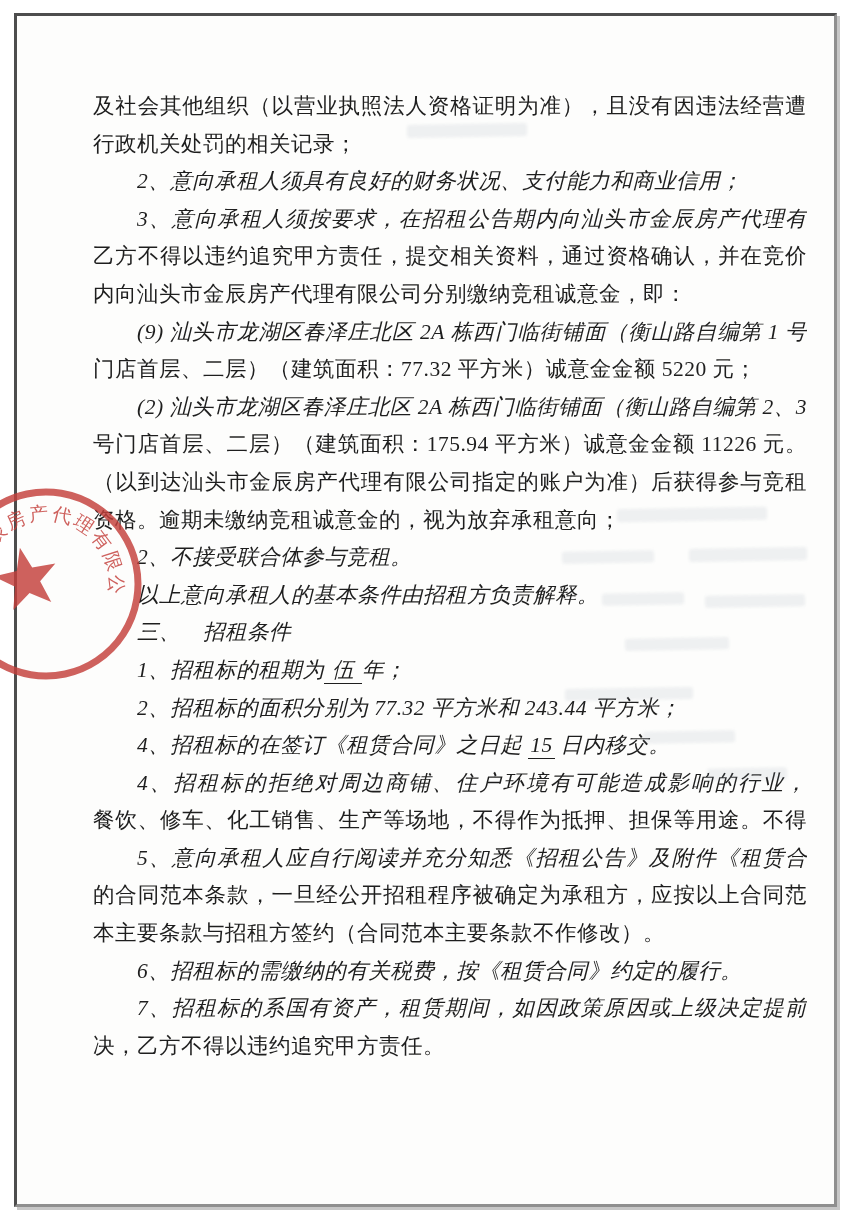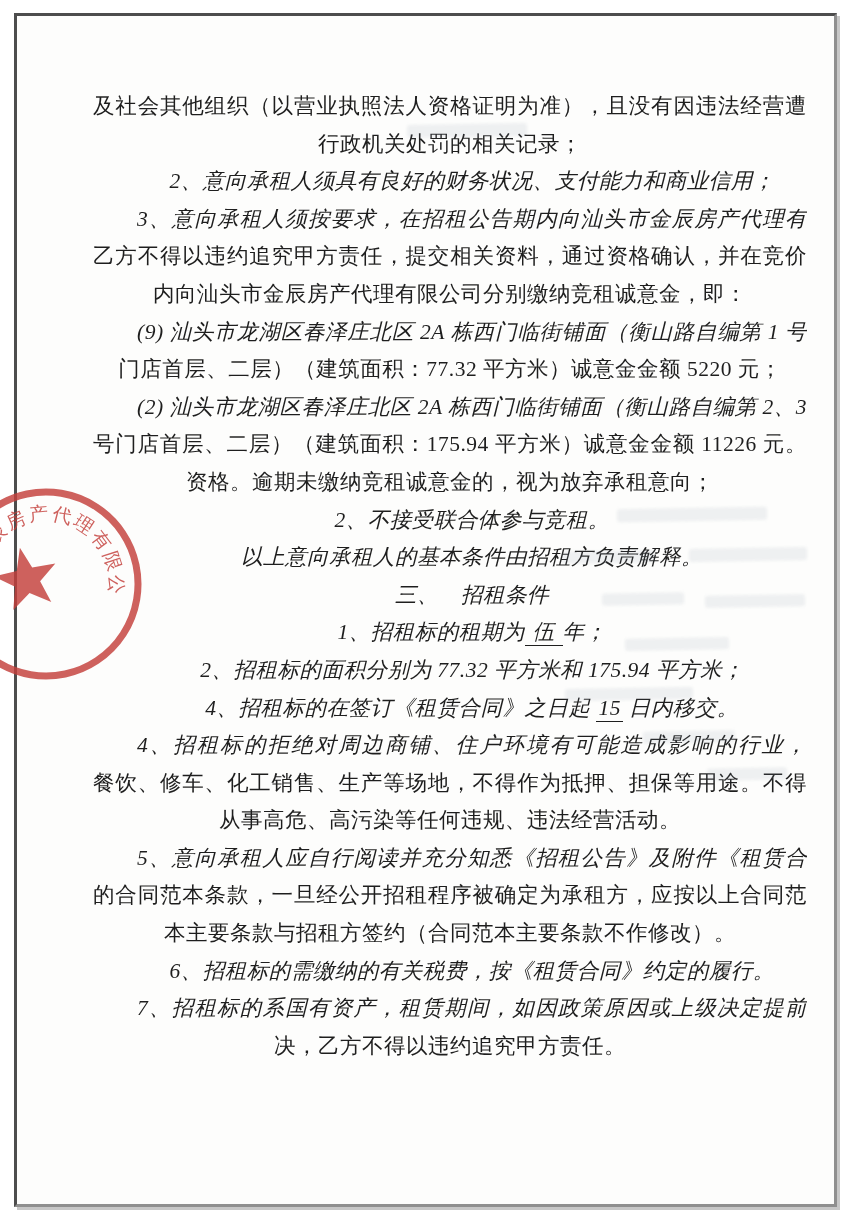--- a/index.html
+++ b/index.html
@@ -15,21 +15,21 @@
     border-color:#4d4d4d #8f8f8f #8f8f8f #4d4d4d;
     box-shadow:3px 3px 0 #c7c7c7;
   }
   .text-body{
     position:absolute;left:76px;top:72px;width:714px;
     font-size:21.5px;color:#1e1e1e;
     letter-spacing:0.5px;
   }
   .line{
     height:37.6px;line-height:37.6px;white-space:pre;
-    text-align:center;
+    text-align:left;
   }
   .line.full{
     white-space:normal;text-align:justify;text-align-last:justify;
     text-justify:inter-character;height:37.6px;overflow:hidden;
   }
   .line.indent{text-indent:44px;font-style:italic;}
   .u{border-bottom:1.6px solid #1e1e1e;padding:0 2px 1px 2px;}
   
   .seal{position:absolute;left:-54px;top:484px;width:200px;height:200px;opacity:.82;}
   
@@ -47,30 +47,30 @@
         <div class="line full"><span>及社会其他组织（以营业执照法人资格证明为准），且没有因违法经营遭受</span></div>
         <div class="line"><span>行政机关处罚的相关记录；</span></div>
         <div class="line indent"><span>2、意向承租人须具有良好的财务状况、支付能力和商业信用；</span></div>
         <div class="line indent full"><span>3、意向承租人须按要求，在招租公告期内向汕头市金辰房产代理有限</span></div>
         <div class="line full"><span>乙方不得以违约追究甲方责任，提交相关资料，通过资格确认，并在竞价期</span></div>
         <div class="line"><span>内向汕头市金辰房产代理有限公司分别缴纳竞租诚意金，即：</span></div>
         <div class="line indent full"><span>(9) 汕头市龙湖区春泽庄北区 2A 栋西门临街铺面（衡山路自编第 1 号</span></div>
         <div class="line"><span>门店首层、二层）（建筑面积：77.32 平方米）诚意金金额 5220 元；</span></div>
         <div class="line indent full"><span>(2) 汕头市龙湖区春泽庄北区 2A 栋西门临街铺面（衡山路自编第 2、3</span></div>
         <div class="line full"><span>号门店首层、二层）（建筑面积：175.94 平方米）诚意金金额 11226 元。</span></div>
+        <div class="line full"><span>（以到达汕头市金辰房产代理有限公司指定的账户为准）后获得参与竞租</span></div>
         <div class="line"><span>资格。逾期未缴纳竞租诚意金的，视为放弃承租意向；</span></div>
         <div class="line indent"><span>2、不接受联合体参与竞租。</span></div>
         <div class="line indent"><span>以上意向承租人的基本条件由招租方负责解释。</span></div>
         <div class="line indent"><span>三、　招租条件</span></div>
         <div class="line indent"><span>1、招租标的租期为</span><span class="u"> 伍 </span><span>年；</span></div>
-        <div class="line indent"><span>2、招租标的面积分别为 77.32 平方米和 175.94 平方米；</span></div>
+        <div class="line indent"><span>2、招租标的面积分别为 77.32 平方米和 243.44 平方米；</span></div>
         <div class="line indent"><span>4、招租标的在签订《租赁合同》之日起 </span><span class="u">15</span><span> 日内移交。</span></div>
         <div class="line indent full"><span>4、招租标的拒绝对周边商铺、住户环境有可能造成影响的行业，如：</span></div>
         <div class="line full"><span>餐饮、修车、化工销售、生产等场地，不得作为抵押、担保等用途。不得</span></div>
-        <div class="line"><span>从事高危、高污染等任何违规、违法经营活动。</span></div>
         <div class="line indent full"><span>5、意向承租人应自行阅读并充分知悉《招租公告》及附件《租赁合同》</span></div>
         <div class="line full"><span>的合同范本条款，一旦经公开招租程序被确定为承租方，应按以上合同范</span></div>
         <div class="line"><span>本主要条款与招租方签约（合同范本主要条款不作修改）。</span></div>
         <div class="line indent"><span>6、招租标的需缴纳的有关税费，按《租赁合同》约定的履行。</span></div>
         <div class="line indent full"><span>7、招租标的系国有资产，租赁期间，如因政策原因或上级决定提前解</span></div>
         <div class="line"><span>决，乙方不得以违约追究甲方责任。</span></div>
       </div>
 
     <div class="bleed" style="left:390px;top:108px;width:120px;height:13px;"></div>
     <div class="bleed" style="left:600px;top:492px;width:150px;height:13px;"></div>

